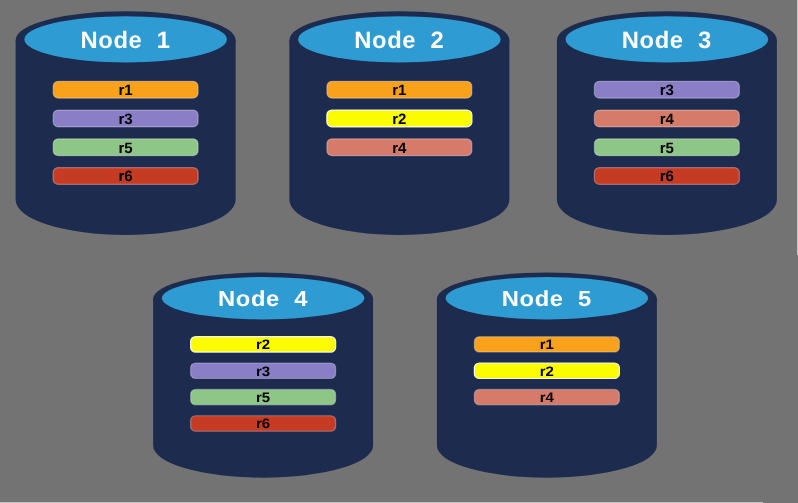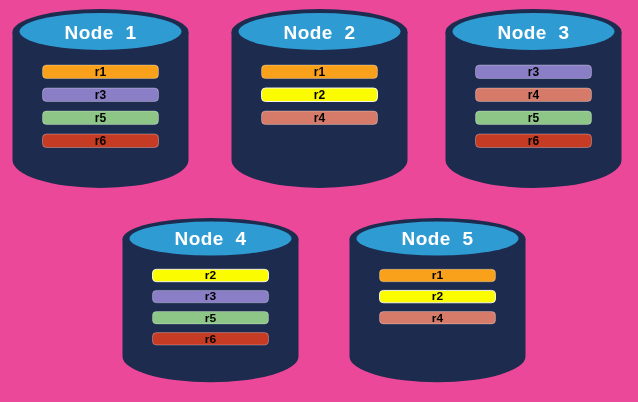--- a/index.html
+++ b/index.html
@@ -5,21 +5,21 @@
   html, body {
     margin: 0;
     padding: 0;
     background: #ffffff;
     font-family: "Liberation Sans", sans-serif;
   }
   #canvas {
     position: relative;
     width: 638px;
     height: 402px;
-    background: #ec4899;
+    background: #737373;
     overflow: hidden;
   }
   .node-svg {
     position: absolute;
     display: block;
   }
   .node-svg text {
     white-space: pre;
     user-select: none;
   }

